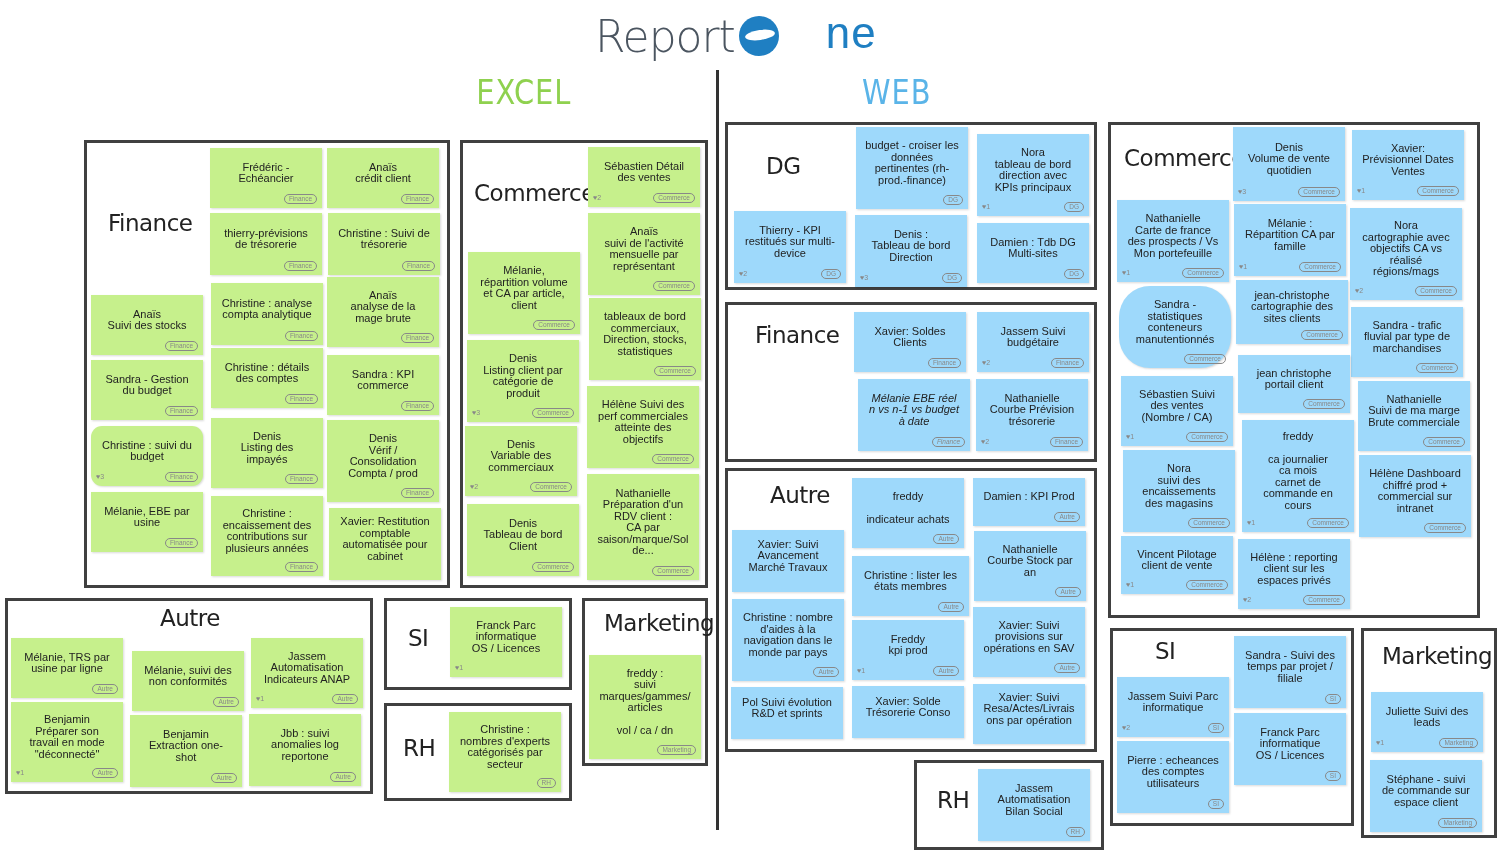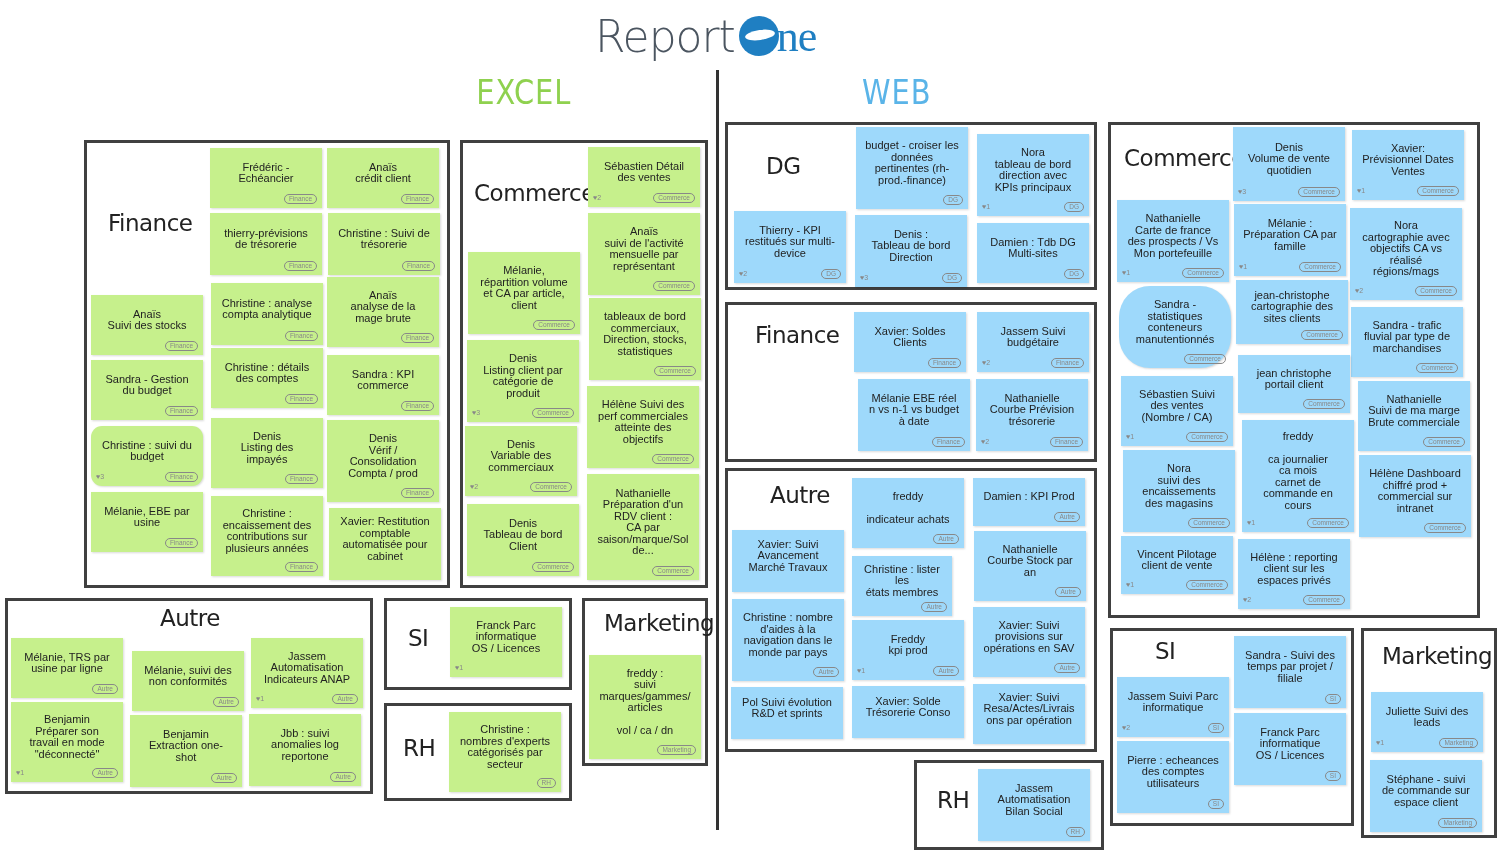--- a/index.html
+++ b/index.html
@@ -1,19 +1,19 @@
 <!DOCTYPE html>
 <html><head>
 <meta charset="utf-8">
 <style>
   html, body { margin:0; padding:0; background:#fff; }
   body { width:1505px; height:856px; position:relative; overflow:hidden; font-family:"Liberation Sans", sans-serif; }
   .logo { position:absolute; left:595px; top:10px; height:52px; display:flex; align-items:center; }
   .logo-report { font-family:"DejaVu Sans", sans-serif; font-size:44px; color:#4b5560; letter-spacing:-1px; font-weight:300; }
-  .logo-one { display:flex; align-items:center; font-family:Liberation Serif, serif; font-size:44px; color:#1f7fc2; margin-left:4px; letter-spacing:-1px; }
+  .logo-one { display:flex; align-items:center; font-family:Liberation Mono, monospace; font-size:44px; color:#1f7fc2; margin-left:4px; letter-spacing:-1px;gap:48px; }
   .logo-o { width:40px; height:40px; border-radius:50%; background:#1f7fc2; position:relative; margin-right:-2px; }
   .logo-o::after { content:""; position:absolute; left:6px; top:14px; width:30px; height:10px; border-radius:50%; background:#fff; transform:rotate(-8deg); }
   .section-title { position:absolute; font-family:"DejaVu Sans", sans-serif; font-size:34px; letter-spacing:1px; transform:scaleX(0.85); }
   .divider { position:absolute; left:716px; top:70px; width:3px; height:760px; background:#333; }
   .board { position:absolute; border:3px solid #404040; background:#fff; box-sizing:border-box; }
   .board-title { position:absolute; font-family:"DejaVu Sans", sans-serif; font-size:23px; color:#222; letter-spacing:-0.5px; }
   .note { position:absolute; box-sizing:border-box; box-shadow:1px 1px 2px rgba(0,0,0,0.15); display:flex; flex-direction:column; align-items:center; justify-content:center; text-align:center; font-size:11px; line-height:11.5px; color:#222; padding:4px 6px 14px 6px; white-space:pre-line; }
   .note.green { background:#c6f08c; }
   .note.blue { background:#9ed9fb; }
   .tag { position:absolute; right:5px; bottom:4px; border:1px solid #888; border-radius:7px; font-size:6.5px; line-height:8px; padding:0 4px; color:#888; }
@@ -167,36 +167,36 @@
 Tableau de bord
 Direction</span><span class="likes">♥3</span><span class="tag">DG</span></div>
     <div class="note blue" style="left: 977px; top: 223px; width: 112px; height: 60px;"><span>Damien : Tdb DG
 Multi-sites</span><span class="tag">DG</span></div>
     <div class="board" style="left: 725px; top: 302px; width: 372px; height: 160px;"></div>
     <div class="board-title" style="left: 755px; top: 322px;">Finance</div>
     <div class="note blue" style="left: 854px; top: 312px; width: 112px; height: 60px;"><span>Xavier: Soldes
 Clients</span><span class="tag">Finance</span></div>
     <div class="note blue" style="left: 977px; top: 312px; width: 112px; height: 60px;"><span>Jassem Suivi
 budgétaire</span><span class="likes">♥2</span><span class="tag">Finance</span></div>
-    <div class="note blue" style="left: 858px; top: 379px; width: 112px; height: 72px;"><span>Mélanie EBE réel
+    <div class="note blue" style="left: 858px; top: 379px; width: 112px; height: 72px; font-style: italic;"><span>Mélanie EBE réel
 n vs n-1 vs budget
 à date</span><span class="tag">Finance</span></div>
     <div class="note blue" style="left: 976px; top: 379px; width: 112px; height: 72px;"><span>Nathanielle
 Courbe Prévision
 trésorerie</span><span class="likes">♥2</span><span class="tag">Finance</span></div>
     <div class="board" style="left: 725px; top: 468px; width: 372px; height: 284px;"></div>
     <div class="board-title" style="left: 770px; top: 482px;">Autre</div>
     <div class="note blue" style="left: 852px; top: 478px; width: 112px; height: 70px;"><span>freddy
 
 indicateur achats</span><span class="tag">Autre</span></div>
     <div class="note blue" style="left: 973px; top: 478px; width: 112px; height: 48px;"><span>Damien : KPI Prod</span><span class="tag">Autre</span></div>
     <div class="note blue" style="left: 732px; top: 530px; width: 112px; height: 62px;"><span>Xavier: Suivi
 Avancement
 Marché Travaux</span></div>
-    <div class="note blue" style="left: 852px; top: 556px; width: 100px; height: 60px;"><span>Christine : lister les
+    <div class="note blue" style="left: 852px; top: 556px; width: 117px; height: 60px;"><span>Christine : lister les
 états membres</span><span class="tag">Autre</span></div>
     <div class="note blue" style="left: 974px; top: 531px; width: 112px; height: 70px;"><span>Nathanielle
 Courbe Stock par
 an</span><span class="tag">Autre</span></div>
     <div class="note blue" style="left: 732px; top: 599px; width: 112px; height: 82px;"><span>Christine : nombre
 d'aides à la
 navigation dans le
 monde par pays</span><span class="tag">Autre</span></div>
     <div class="note blue" style="left: 852px; top: 620px; width: 112px; height: 60px;"><span>Freddy
 kpi prod</span><span class="likes">♥1</span><span class="tag">Autre</span></div>
@@ -216,21 +216,21 @@
 Volume de vente
 quotidien</span><span class="likes">♥3</span><span class="tag">Commerce</span></div>
     <div class="note blue" style="left: 1352px; top: 130px; width: 112px; height: 70px;"><span>Xavier:
 Prévisionnel Dates
 Ventes</span><span class="likes">♥1</span><span class="tag">Commerce</span></div>
     <div class="note blue" style="left: 1117px; top: 200px; width: 112px; height: 82px;"><span>Nathanielle
 Carte de france
 des prospects / Vs
 Mon portefeuille</span><span class="likes">♥1</span><span class="tag">Commerce</span></div>
     <div class="note blue" style="left: 1234px; top: 204px; width: 112px; height: 72px;"><span>Mélanie :
-Préparation CA par
+Répartition CA par
 famille</span><span class="likes">♥1</span><span class="tag">Commerce</span></div>
     <div class="note blue" style="left: 1350px; top: 208px; width: 112px; height: 92px;"><span>Nora
 cartographie avec
 objectifs CA vs
 réalisé
 régions/mags</span><span class="likes">♥2</span><span class="tag">Commerce</span></div>
     <div class="note blue" style="left: 1119px; top: 286px; width: 112px; height: 82px; border-radius: 31px;"><span>Sandra -
 statistiques
 conteneurs
 manutentionnés</span><span class="tag">Commerce</span></div>

